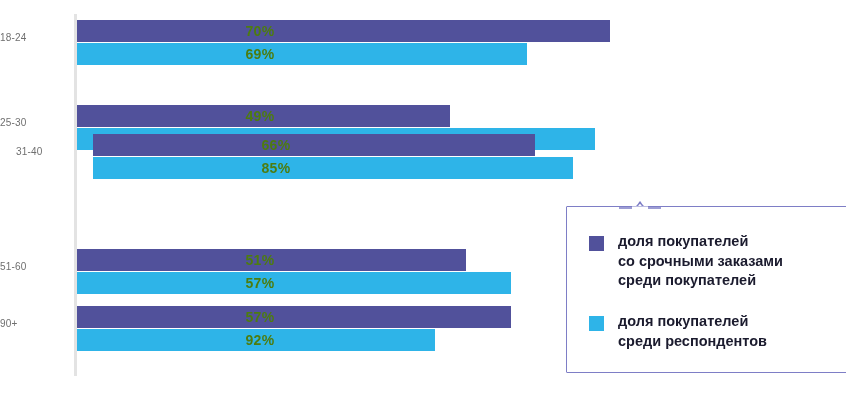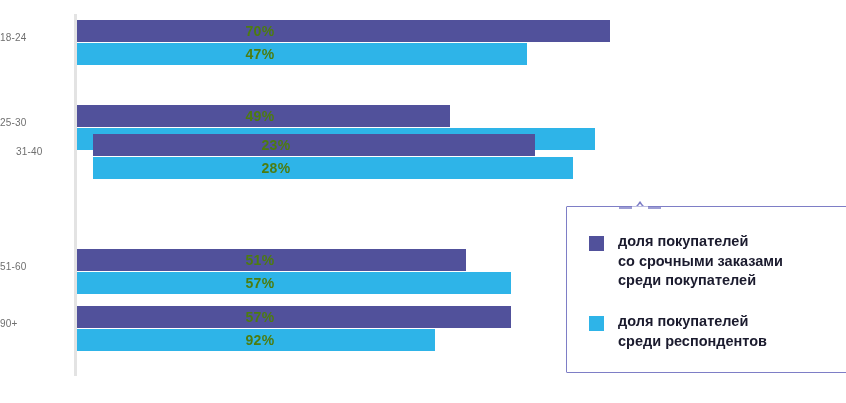--- a/index.html
+++ b/index.html
@@ -145,35 +145,35 @@
 <div id="chart-root">
 
   <div class="axis-line"></div>
 
   <div class="plot" id="plot-area">
       <div class="group" style="top: 20px;">
         <div class="cat-label">18-24</div>
         <div class="bar primary" style="width: 533.4px; background: rgb(81, 81, 155);"></div>
         <div class="bar-value primary">70%</div>
         <div class="bar secondary" style="width: 449.58px; background: rgb(46, 180, 232);"></div>
-        <div class="bar-value secondary">47%</div>
+        <div class="bar-value secondary">69%</div>
       </div>
       <div class="group" style="top: 77.2px; margin-top: 28px;">
         <div class="cat-label">25-30</div>
         <div class="bar primary" style="width: 373.38px; background: rgb(81, 81, 155);"></div>
         <div class="bar-value primary">49%</div>
         <div class="bar secondary" style="width: 518.16px; background: rgb(46, 180, 232);"></div>
         <div class="bar-value secondary">68%</div>
       </div>
       <div class="group" style="top: 134.4px; margin-left: 16px;">
         <div class="cat-label">31-40</div>
         <div class="bar primary" style="width: 441.96px; background: rgb(81, 81, 155);"></div>
-        <div class="bar-value primary">23%</div>
+        <div class="bar-value primary">66%</div>
         <div class="bar secondary" style="width: 480.06px; background: rgb(46, 180, 232);"></div>
-        <div class="bar-value secondary">28%</div>
+        <div class="bar-value secondary">85%</div>
       </div>
       <div class="group" style="top: 248.8px;">
         <div class="cat-label">51-60</div>
         <div class="bar primary" style="width: 388.62px; background: rgb(81, 81, 155);"></div>
         <div class="bar-value primary">51%</div>
         <div class="bar secondary" style="width: 434.34px; background: rgb(46, 180, 232);"></div>
         <div class="bar-value secondary">57%</div>
       </div>
       <div class="group" style="top: 306px;">
         <div class="cat-label">90+</div>

